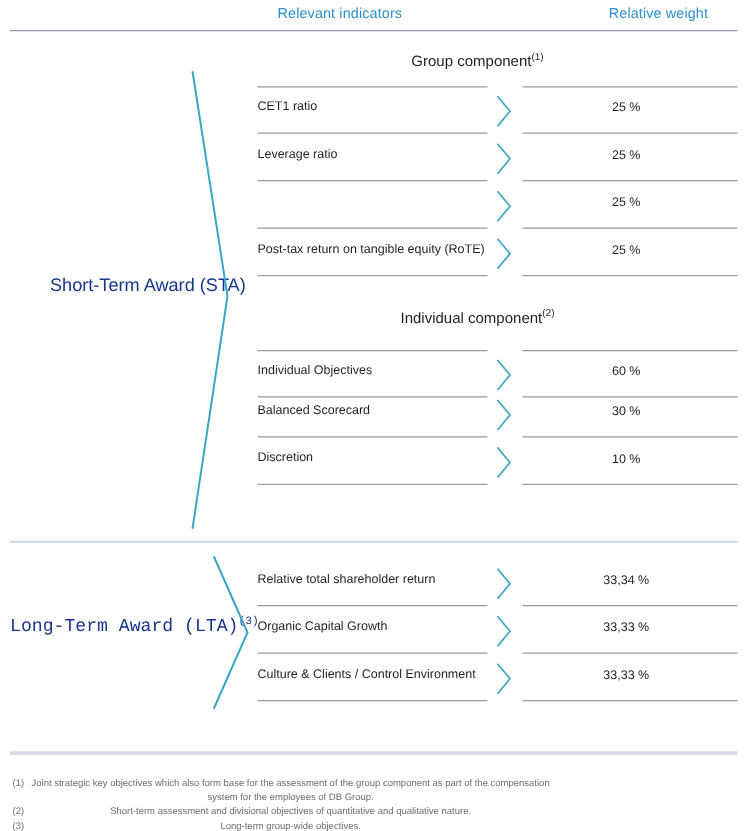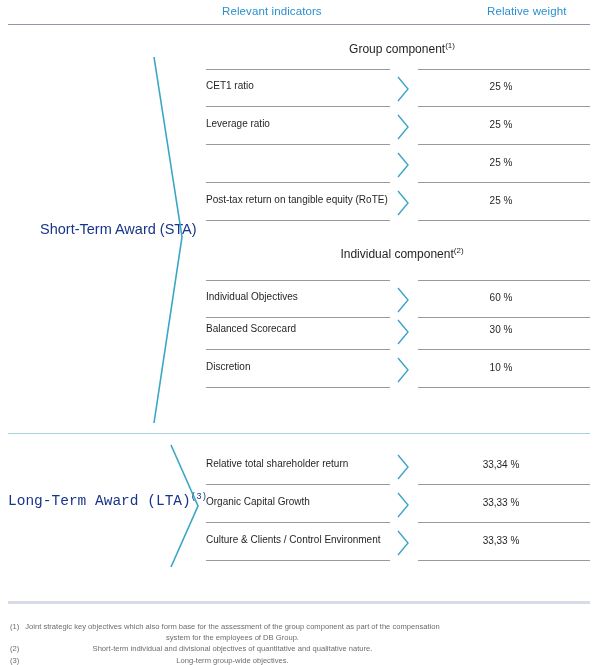--- a/index.html
+++ b/index.html
@@ -75,21 +75,21 @@
   #sta-bracket { left: 150px; top: 55px; width: 40px; height: 370px; }
   #lta-bracket { left: 168px; top: 443px; width: 34px; height: 126px; }
 
   
   .component-heading {
     position: absolute;
     font-size: 12px;
     color: #231f20;
     white-space: nowrap;
     text-align: center;
-    left: 210px;
+    left: 190px;
     width: 384px;
   }
   .component-heading .sup {
     font-size: 8px;
     vertical-align: super;
   }
   #group-heading { top: 41px; }
   #individual-heading { top: 246px; }
 
   
@@ -312,19 +312,19 @@
 
 <div class="rule foot-rule"></div>
 
 <div class="footnotes">
   <div class="fn">
     <div class="fn-marker">(1)</div>
     <div class="fn-text">Joint strategic key objectives which also form base for the assessment of the group component as part of the compensation system for the employees of DB Group.</div>
   </div>
   <div class="fn">
     <div class="fn-marker">(2)</div>
-    <div class="fn-text">Short-term individual and divisional objectives of quantitative and qualitative nature.</div>
+    <div class="fn-text">Short-term assessment and divisional objectives of quantitative and qualitative nature.</div>
   </div>
   <div class="fn">
     <div class="fn-marker">(3)</div>
     <div class="fn-text">Long-term group-wide objectives.</div>
   </div>
 </div>
 
 </body></html>

